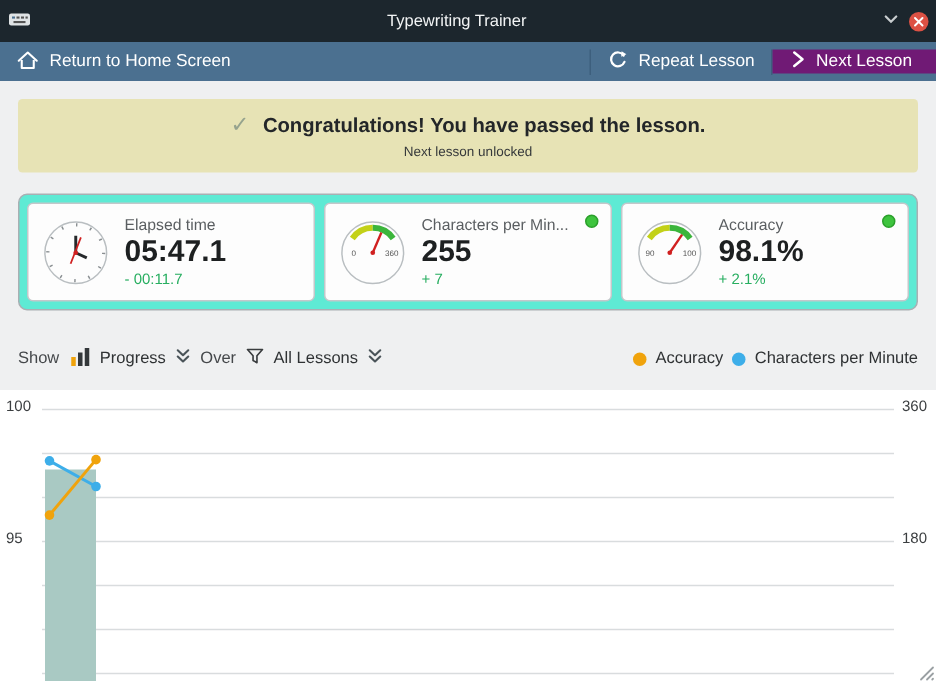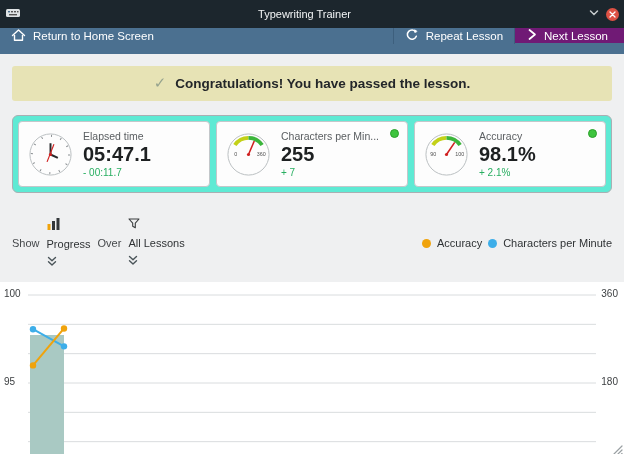--- a/index.html
+++ b/index.html
@@ -13,21 +13,21 @@
   .titlebar {
     height:20px; background:#1c262d; color:#eff0f1;
     display:flex; align-items:center; padding:14px 5px; font-size:11px;
   }
   .titlebar .title { flex:1; text-align:center; color:#f2f4f5; }
   .tb-icons { display:flex; align-items:center; gap:6px; }
   .closebtn { width:13px; height:13px; border-radius:50%; background:#dd5144;
     display:flex; align-items:center; justify-content:center; }
   
   .toolbar {
-    height:26px; background:#4b7090; display:flex; align-items:flex-start;
+    height:26px; background:#4b7090; display:flex; align-items:center;
     color:#ffffff; font-size:11.5px;
   }
   .tbtn { display:flex; align-items:center; gap:7px; padding:0 11px; cursor:default; }
   .toolbar .spacer { flex:1; }
   .tb-repeat { border-left:1px solid #3d5f7d; border-right:1px solid #3d5f7d; }
   .tb-next { background:#701a75; padding:0 16px 0 12px; }
   
   .banner {
     margin:12px 12px 0; background:#e7e3b5; border-radius:3px;
     text-align:center; padding:8px 6px 9px;
@@ -51,21 +51,21 @@
     text-overflow:ellipsis; max-width:108px; }
   .stat-value { font-size:20px; font-weight:bold; color:#1d2021; line-height:1.2; }
   .stat-delta { font-size:10px; color:#27ae60; margin-top:1px; }
   .status-dot { position:absolute; top:7px; right:8px; width:9px; height:9px;
     border-radius:50%; background:#3ec43e; border:1px solid #2ba02b; }
   
   .filterbar {
     display:flex; align-items:center; gap:7px; margin:24px 12px 0;
     font-size:11px; color:#45484b;
   }
-  .fctrl { display:flex; align-items:flex-start; gap:6px; color:#2f3234;flex-direction:column; }
+  .fctrl { display:flex; align-items:center; gap:6px; color:#2f3234; }
   .legend { margin-left:auto; display:flex; align-items:center; gap:6px; font-size:11px; color:#2f3234; }
   .ldot { width:9px; height:9px; border-radius:50%; display:inline-block; }
   .ldot-acc { background:#f0a30c; }
   .ldot-cpm { background:#3daee9; }
   
   .chart { position:relative; height:202px; margin-top:13px; background:#ffffff; }
   .chart svg { position:absolute; left:0; top:0; }
   .axlabel { position:absolute; font-size:10px; color:#3b3e40; }
   .ax-l0 { left:4px;  top:6px; }
   .ax-l1 { left:4px;  top:94px; }
@@ -130,20 +130,21 @@
     </span>
     <span>Next Lesson</span>
   </div>
 </div>
 
 <div class="banner">
   <div class="banner-title">
     <span class="check">✓</span>
     <span>Congratulations! You have passed the lesson.</span>
   </div>
+  <div class="banner-sub">Next lesson unlocked</div>
 </div>
 
 <div class="statspanel">
 
   <div class="card">
     <svg class="bigicon" viewBox="0 0 48 48">
       <circle cx="24" cy="24" r="21" fill="#fdfdfd" stroke="#b9bec1"></circle>
       <circle cx="24" cy="24" r="19" fill="none" stroke="#8a8f92" stroke-width="2.2" stroke-dasharray="1 8.95"></circle>
       <line x1="24" y1="24" x2="24" y2="12.5" stroke="#26292b" stroke-width="2"></line>
       <line x1="24" y1="24" x2="31.5" y2="27.5" stroke="#26292b" stroke-width="2"></line>

